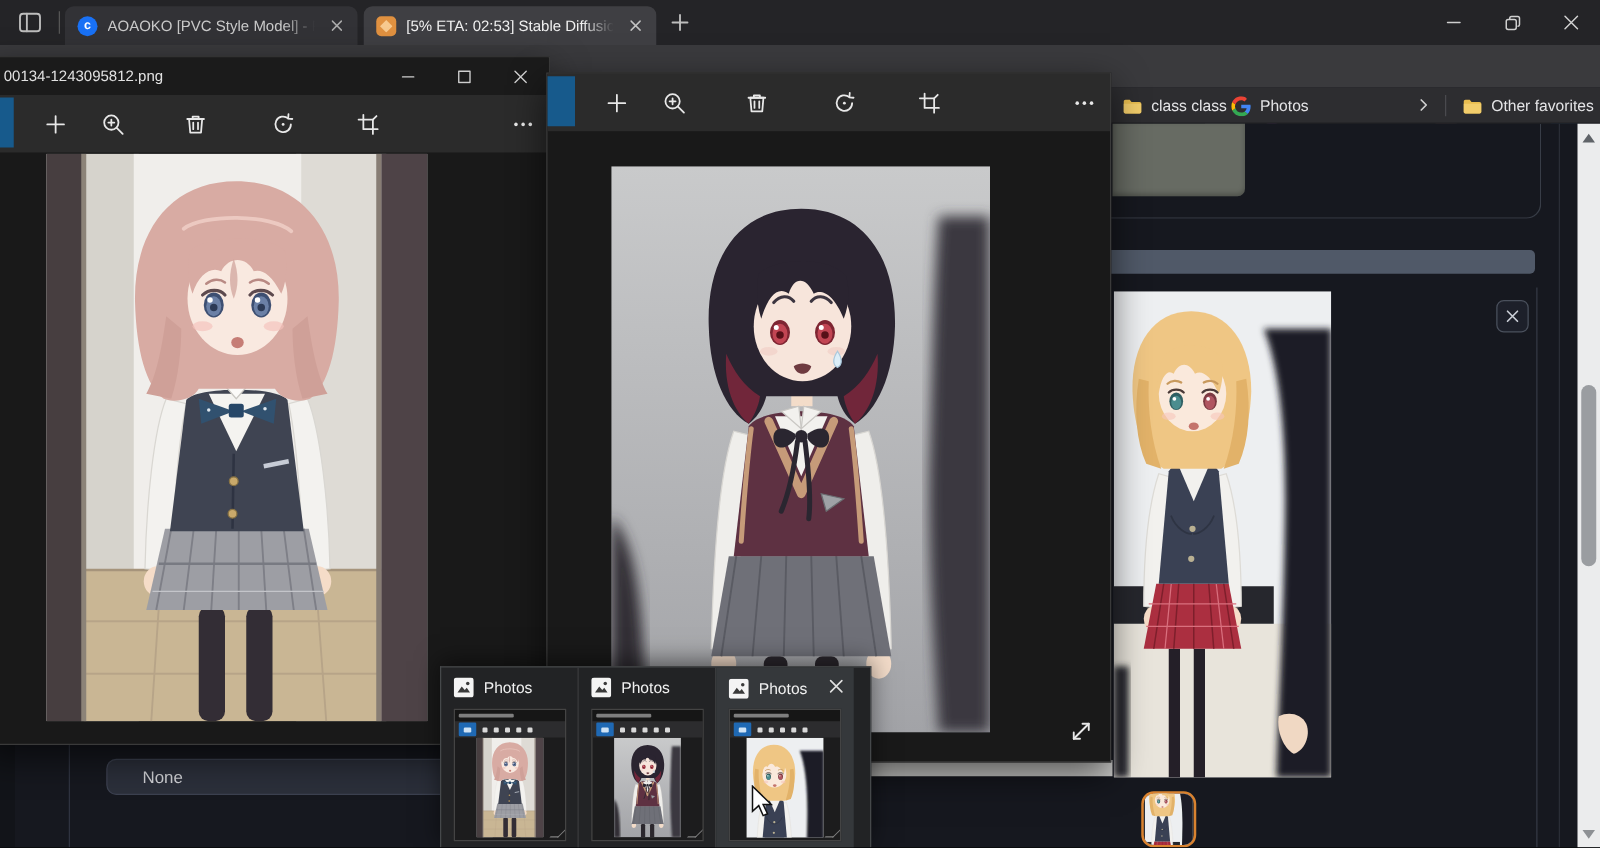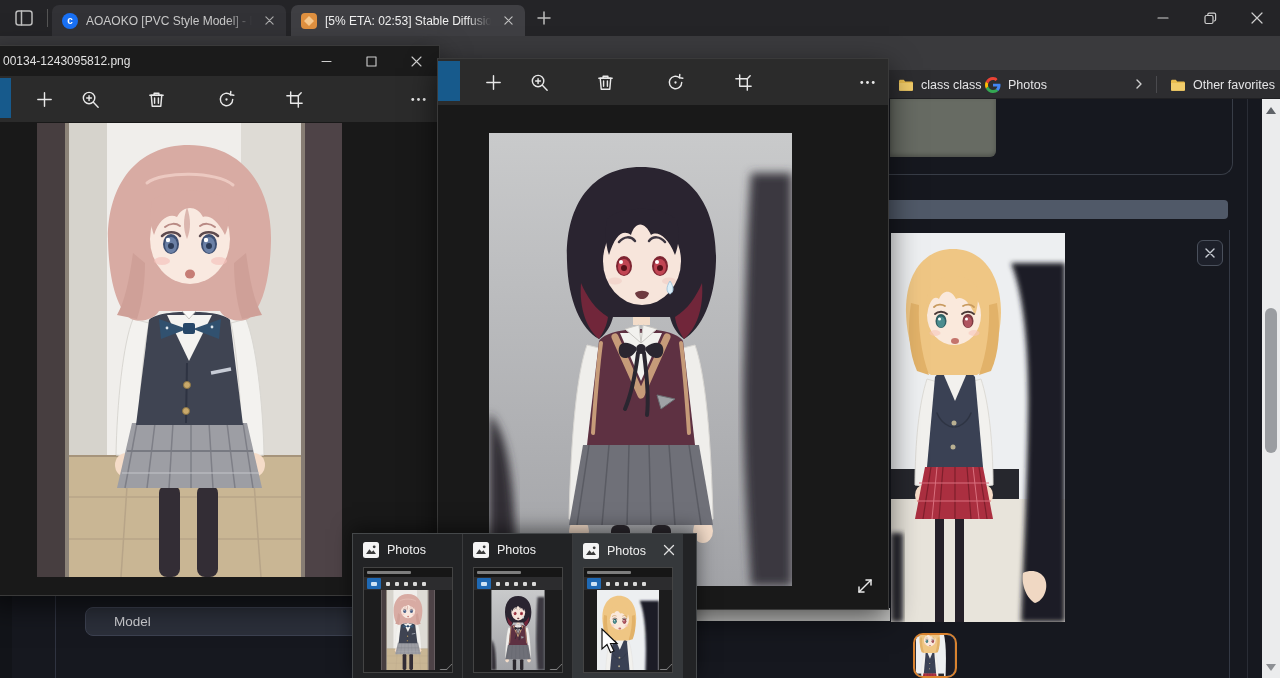--- a/index.html
+++ b/index.html
@@ -493,21 +493,21 @@
         </svg>
     </div>
 
     <div class="abs" style="left:913px;top:534px;width:44px;height:45px;border:2px solid #d9822f;border-radius:10px;overflow:hidden;background:#2a2d36;padding:1px">
       <svg width="38" height="85" viewBox="0 0 174 389" style="margin-top:-14px;margin-left:0" preserveAspectRatio="xMidYMin slice">
           <use href="#g3"></use>
         </svg>
     </div>
 
     <div class="abs dropdown" style="left:85px;top:508px;width:600px;height:29px">
-      <span>Model</span>
+      <span>None</span>
     </div>
 
     <div class="abs sb-track" style="left:1262px;top:0;width:18px;height:579px">
       <div class="abs tri-up" style="left:4px;top:8px"></div>
       <div class="abs sb-thumb" style="left:3px;top:209px;width:12px;height:145px"></div>
       <div class="abs tri-down" style="left:4px;top:565px"></div>
     </div>
   </div>
 
   <div class="abs pwin" style="left:-12px;top:45px;width:452px;height:551px">

